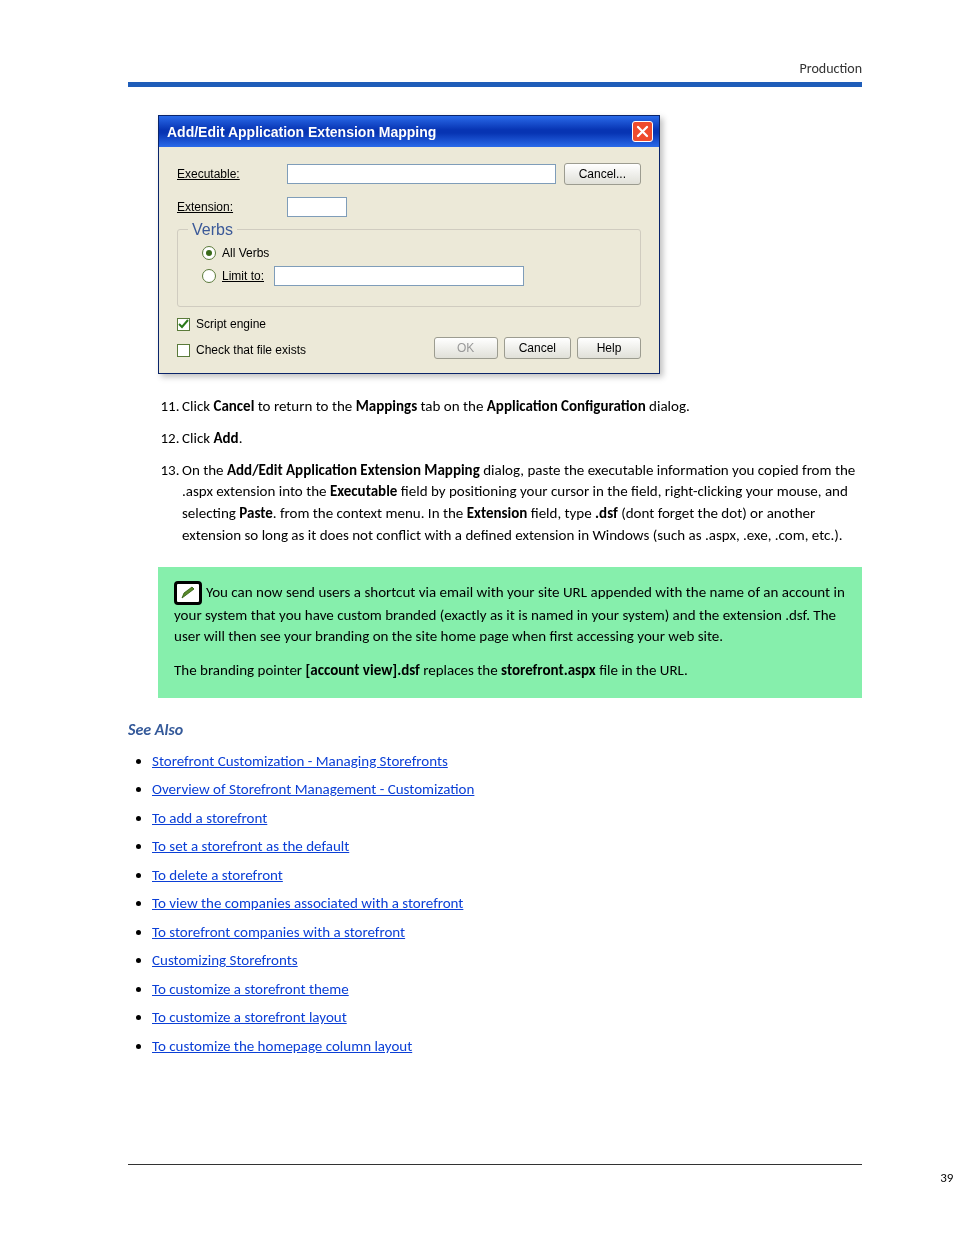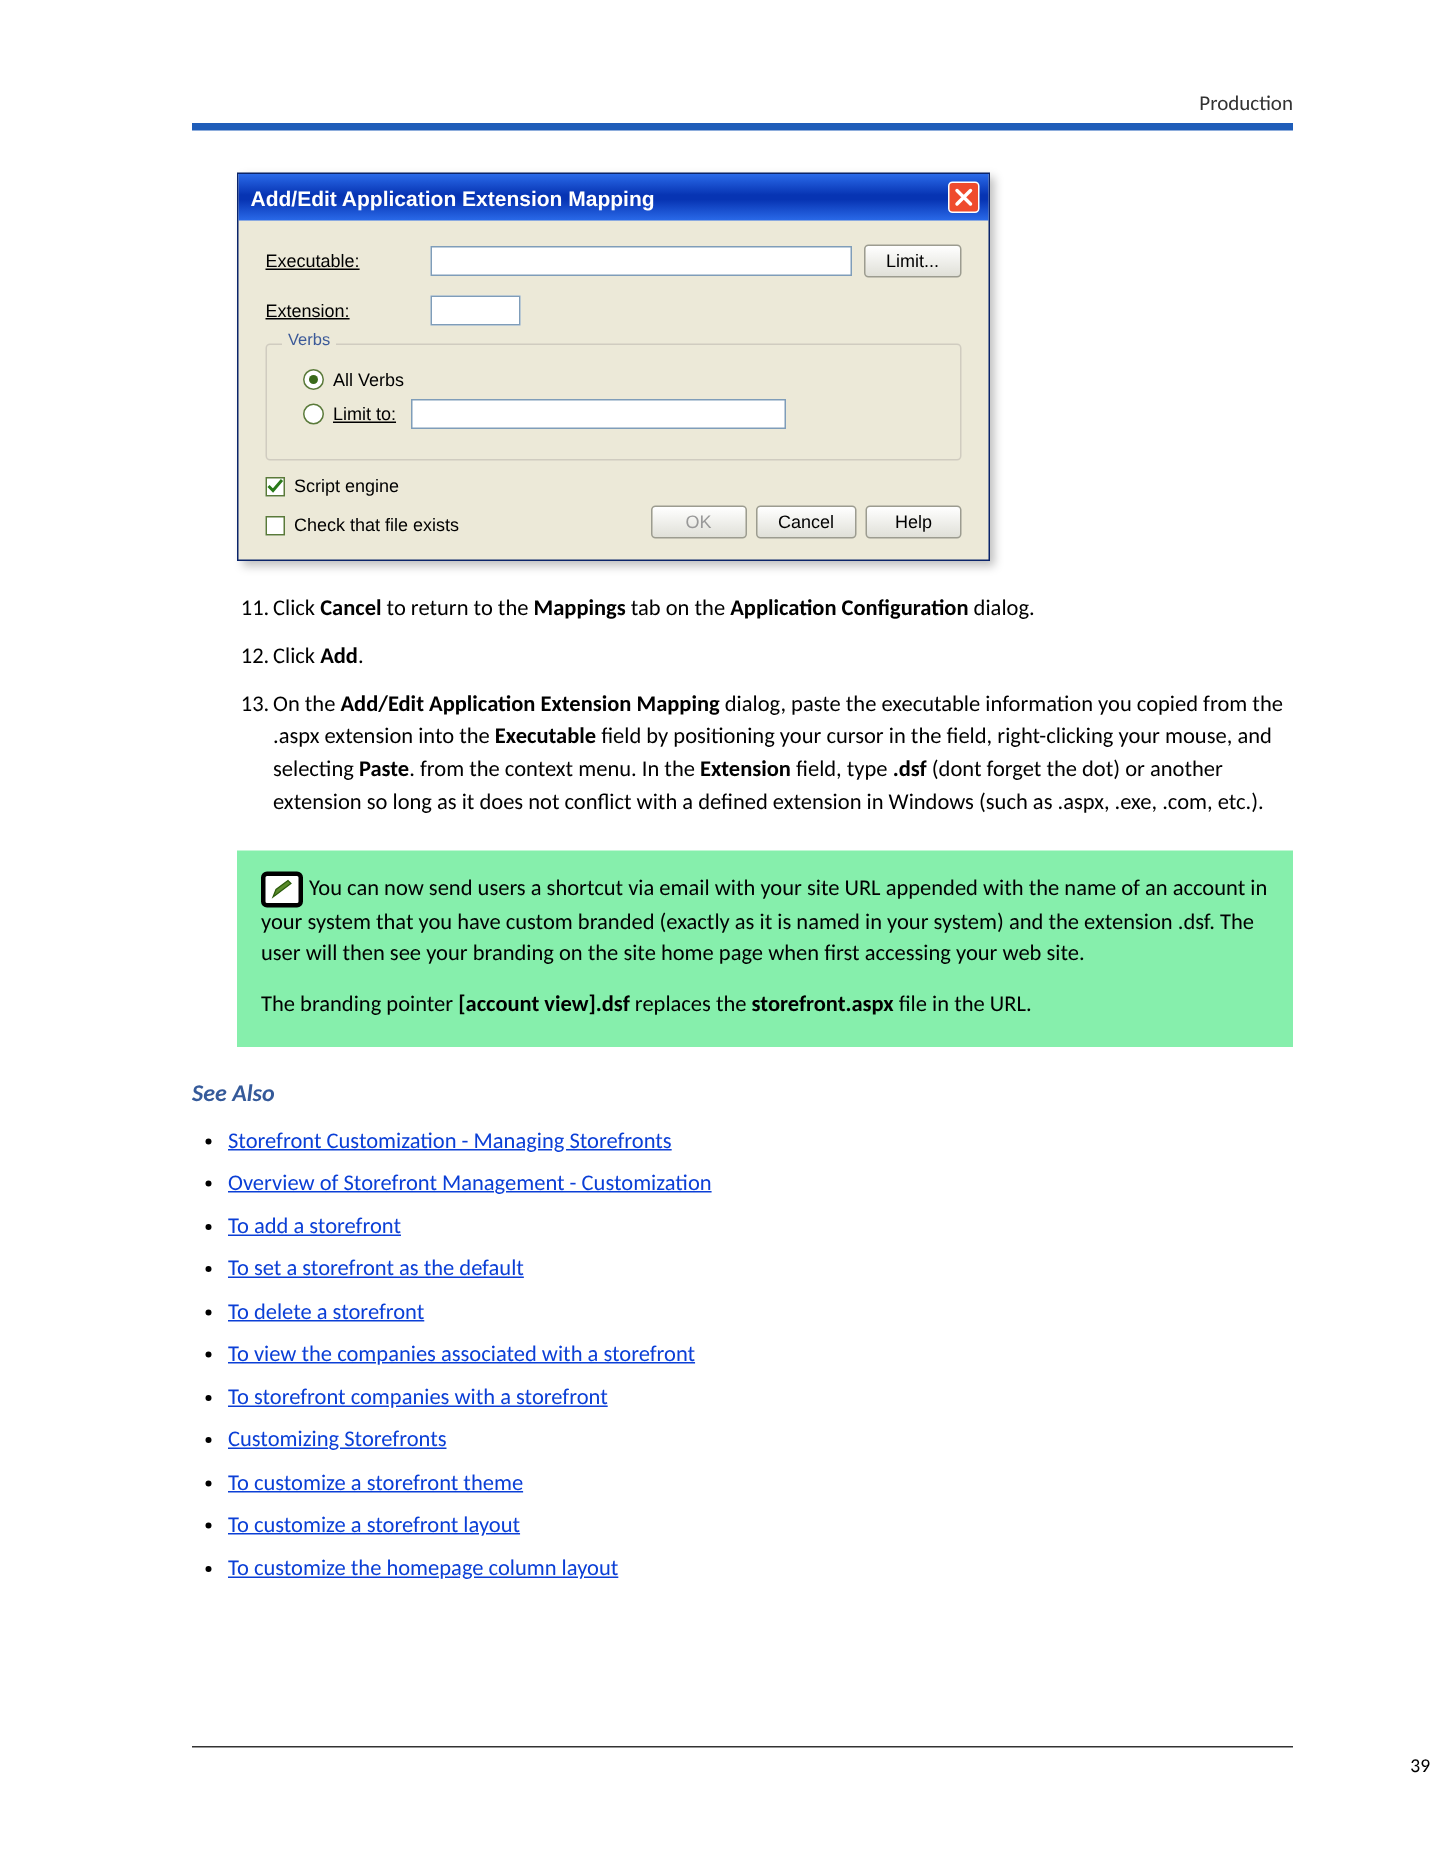--- a/index.html
+++ b/index.html
@@ -115,21 +115,21 @@
     margin-top: 6px;
     position: relative;
   }
   .fieldset-legend {
     position: absolute;
     top: -9px;
     left: 10px;
     background: #ece9d8;
     padding: 0 4px;
     color: #3b5998;
-    font-size: 11px;
+    font-size: 16px;
   }
   .radio-row {
     display: flex;
     align-items: center;
     margin: 6px 0 6px 10px;
   }
   .radio-outer {
     width: 12px;
     height: 12px;
     border-radius: 50%;
@@ -256,21 +256,21 @@
         <span class="dialog-close">
           <svg width="13" height="13" viewBox="0 0 13 13">
               <path d="M2 2 L11 11 M11 2 L2 11" stroke="#fff" stroke-width="2.3" stroke-linecap="round"></path>
             </svg>
         </span>
       </div>
       <div class="dialog-body">
         <div class="row">
           <span class="dlg-label">Executable:</span>
           <div class="text-input exec-input"></div>
-          <span class="btn">Limit...</span>
+          <span class="btn">Cancel...</span>
         </div>
         <div class="row">
           <span class="dlg-label">Extension:</span>
           <div class="text-input ext-input"></div>
         </div>
 
         <div class="fieldset">
           <span class="fieldset-legend">Verbs</span>
           <div class="radio-row">
             <span class="radio-outer">

